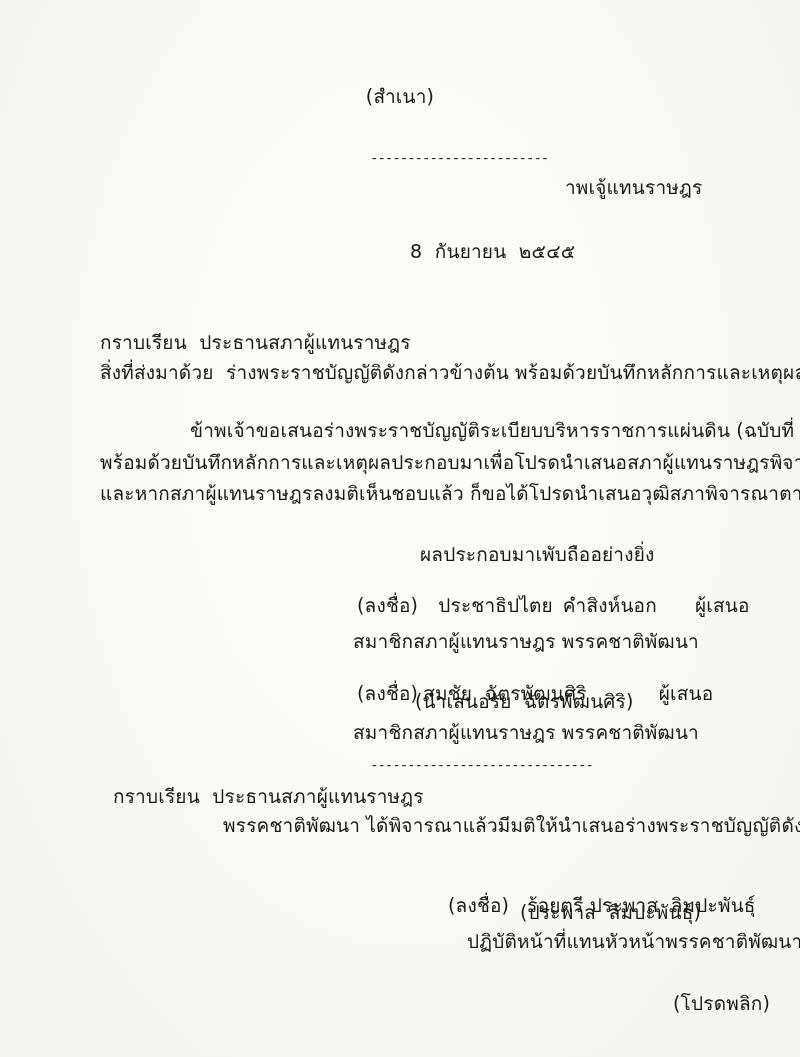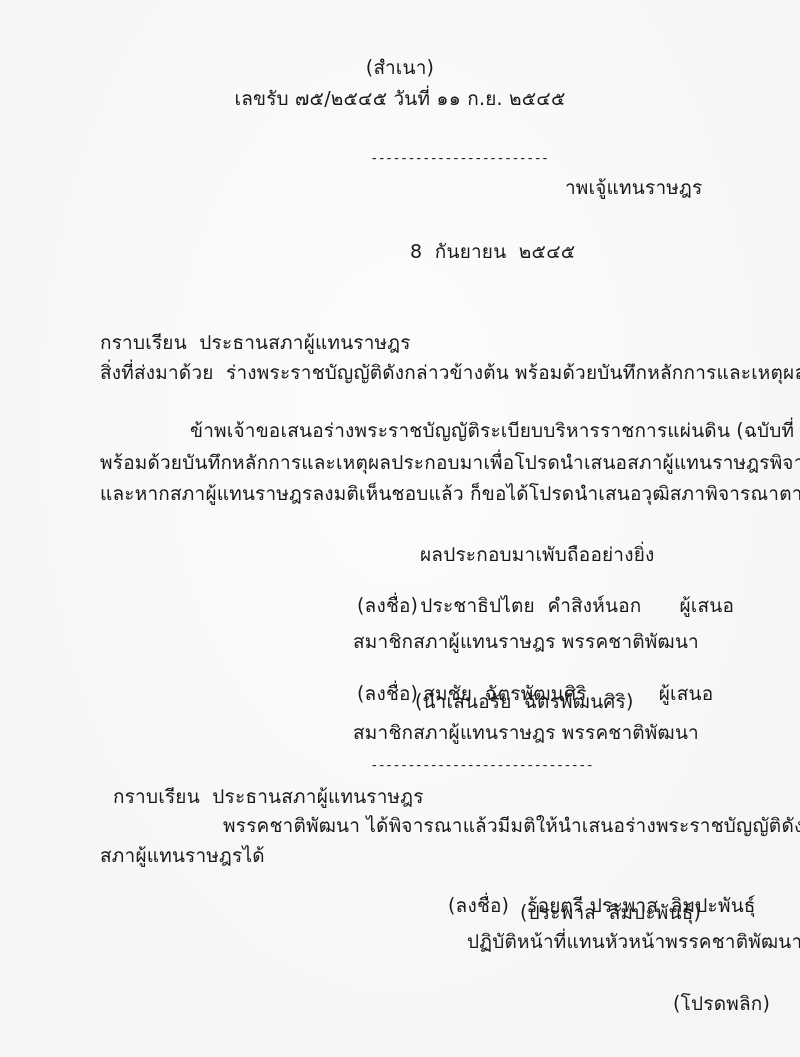--- a/index.html
+++ b/index.html
@@ -15,40 +15,39 @@
     color: #191919;
     font-size: 19px;
     overflow: hidden;
   }
   .line {
     position: absolute;
     white-space: pre;
     line-height: 1.2;
     letter-spacing: 0.2px;
   }
-  .center { left: 0; width: 800px; text-align: center; }
+  .center { left: 0; width: 800px; text-align: center; margin-top: 29px; }
   .dashes {
     font-size: 14px;
     letter-spacing: -1px;
     color: #2a2a2a;
     font-family: "DejaVu Sans Mono", monospace;
   }
-  .gap-a { margin-left: 2px; }
+  .gap-a { margin-left: 20px; font-family: Liberation Serif, serif; }
   .gap-b { margin-left: 38px; }
   .gap-c { margin-left: 5px; }
   .gap-d { margin-left: 72px; }
   .gap-e { margin-left: 18px; }
 </style>
 </head>
 <body>
 
 <div class="page">
 
   <div class="line center" style="top:56px">(สำเนา)</div>
-  <div class="line center" style="top:87px">เลขรับ ๗๕/๒๕๔๕ วันที่ ๑๑ ก.ย. ๒๕๔๕</div>
   <div class="line dashes" style="top:150px;left:370px">------------------------</div>
   <div class="line" style="top:176px;left:565px">าพเจู้แทนราษฎร</div>
 
   <div class="line" style="top:240px;left:410px">8  กันยายน  ๒๕๔๕</div>
 
   <div class="line" style="top:331px;left:100px">กราบเรียน  ประธานสภาผู้แทนราษฎร</div>
   <div class="line" style="top:361px;left:100px">สิ่งที่ส่งมาด้วย  ร่างพระราชบัญญัติดังกล่าวข้างต้น พร้อมด้วยบันทึกหลักการและเหตุผล</div>
 
   <div class="line" style="top:419px;left:190px">ข้าพเจ้าขอเสนอร่างพระราชบัญญัติระเบียบบริหารราชการแผ่นดิน (ฉบับที่ ..) พ.ศ. ....</div>
   <div class="line" style="top:451px;left:100px">พร้อมด้วยบันทึกหลักการและเหตุผลประกอบมาเพื่อโปรดนำเสนอสภาผู้แทนราษฎรพิจารณา</div>
@@ -64,21 +63,20 @@
   <div class="line" style="top:659px;left:332px">
     <span>(ลงชื่อ)</span><span class="gap-c">สมชัย  ฉัตรพัฒนศิริ</span><span class="gap-d">ผู้เสนอ</span>
   </div>
   <div class="line" style="top:690px;left:415px">(นำเสนอรัย  ฉัตรพัฒนศิริ)</div>
   <div class="line" style="top:721px;left:353px">สมาชิกสภาผู้แทนราษฎร พรรคชาติพัฒนา</div>
 
   <div class="line dashes" style="top:757px;left:370px">------------------------------</div>
 
   <div class="line" style="top:785px;left:113px">กราบเรียน  ประธานสภาผู้แทนราษฎร</div>
   <div class="line" style="top:814px;left:223px">พรรคชาติพัฒนา ได้พิจารณาแล้วมีมติให้นำเสนอร่างพระราชบัญญัติดังกล่าวต่อ</div>
-  <div class="line" style="top:844px;left:100px">สภาผู้แทนราษฎรได้</div>
 
   <div class="line" style="top:901px;left:520px">(ประพาส  ลิมปะพันธุ์)</div>
   <div class="line" style="top:871px;left:423px">
     <span>(ลงชื่อ)</span><span class="gap-e">ร้อยตรี ประพาส  ลิมปะพันธุ์</span>
   </div>
   <div class="line" style="top:930px;left:467px">ปฏิบัติหน้าที่แทนหัวหน้าพรรคชาติพัฒนา</div>
 
   <div class="line" style="top:992px;left:673px">(โปรดพลิก)</div>
 
 </div>

